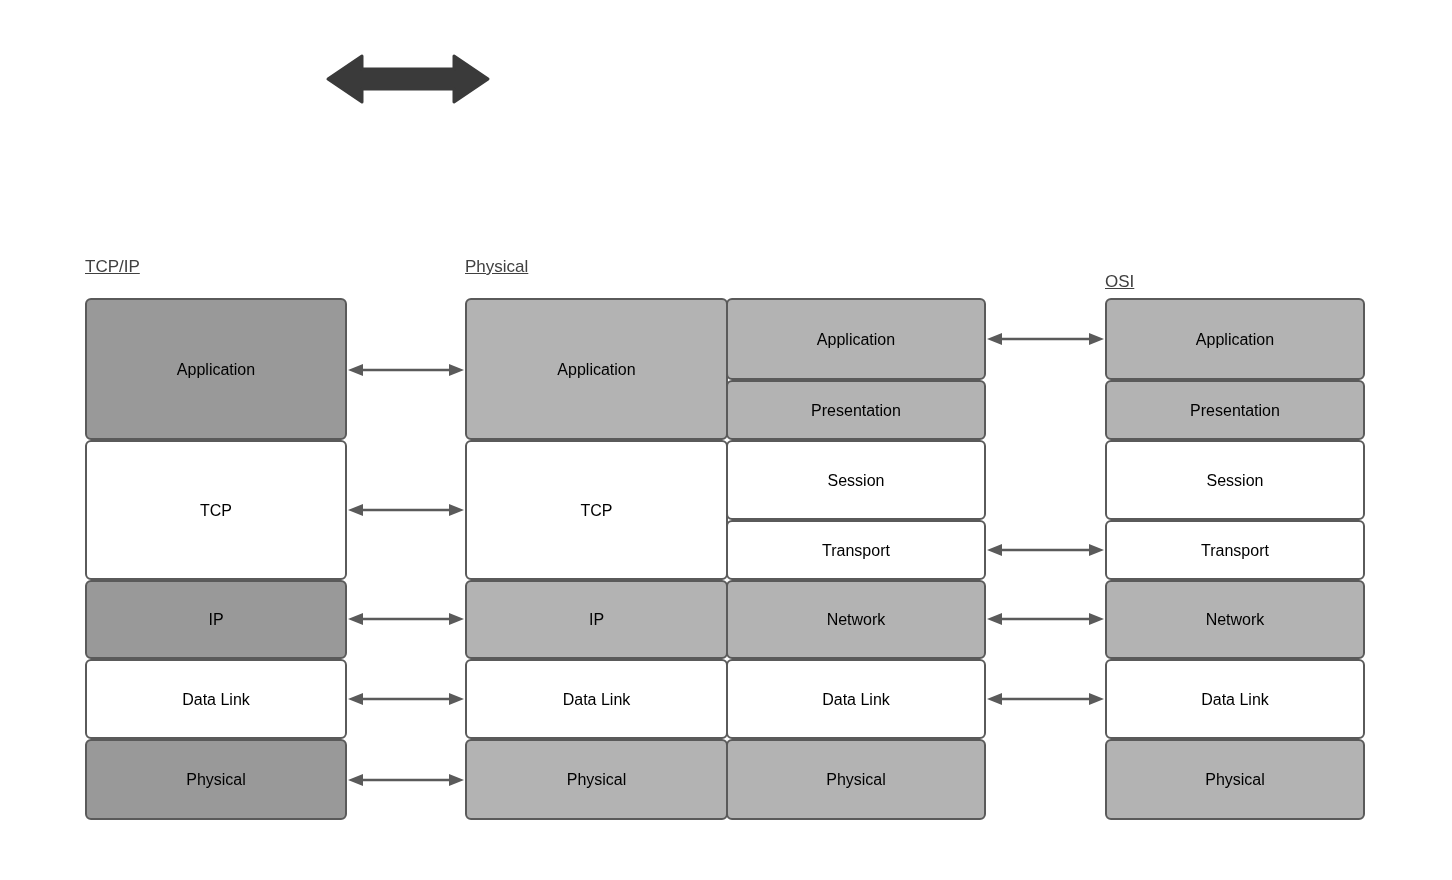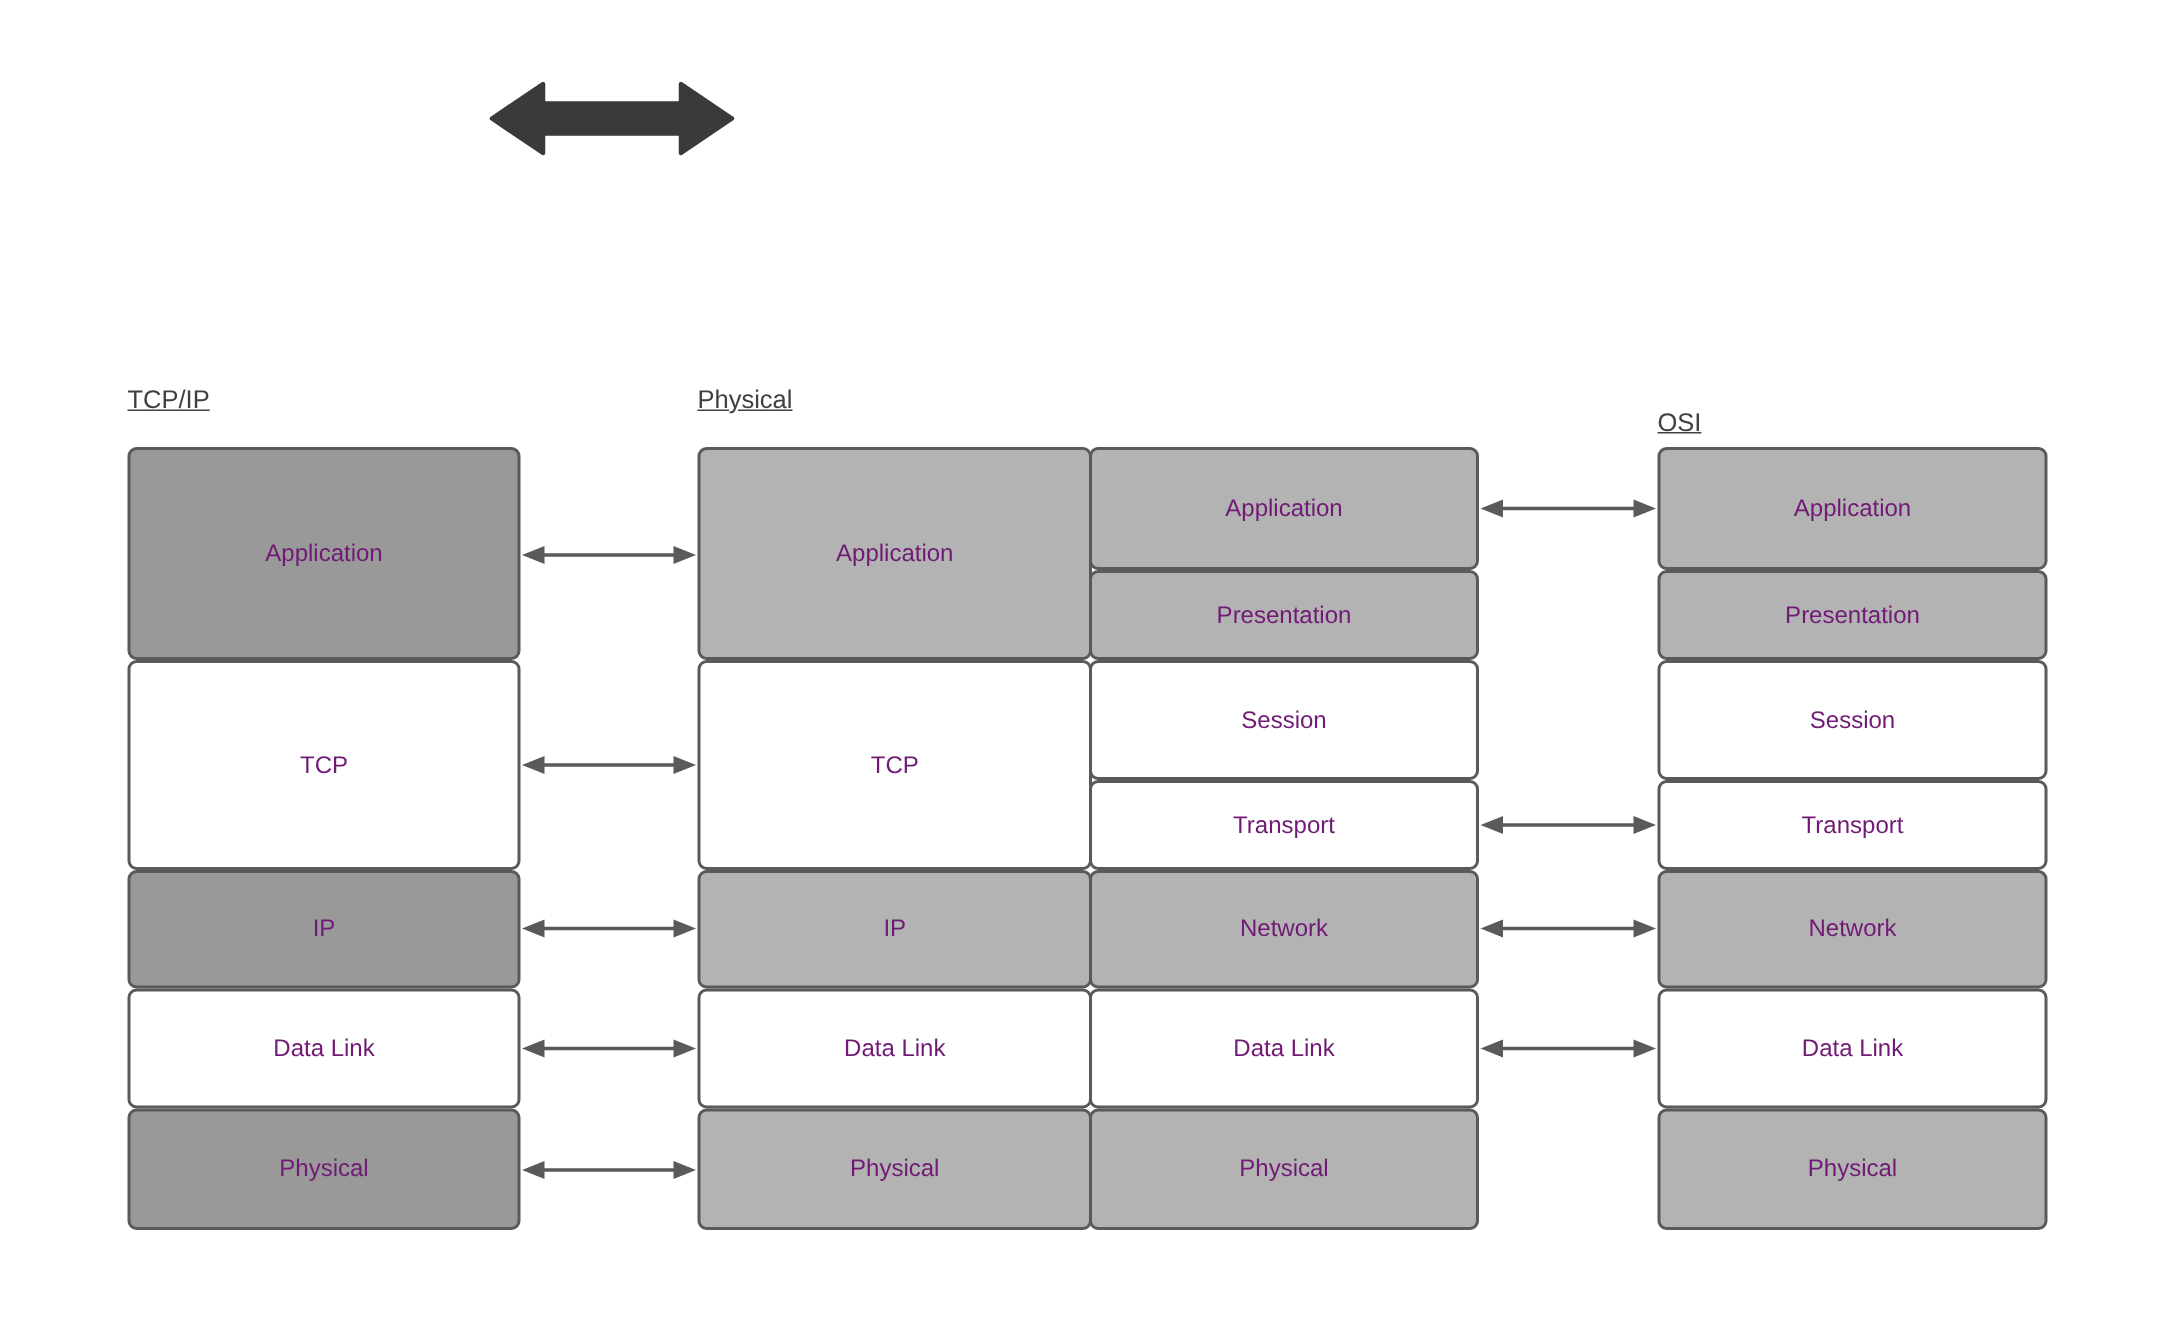--- a/index.html
+++ b/index.html
@@ -14,21 +14,21 @@
   .col-title{
     position:absolute;font-size:17px;color:#404040;
     line-height:20px;white-space:nowrap;text-decoration:underline;
   }
 
   
   .box{
     position:absolute;box-sizing:border-box;
     border:2px solid #5a5a5a;border-radius:6px;
     display:flex;align-items:center;justify-content:center;
-    font-size:16px;color:#701a75;line-height:19px;
+    font-size:16px;color:#000000;line-height:19px;
     background:#ffffff;white-space:nowrap;
   }
   .box.gray-dark{background:#999999;}
   .box.gray-light{background:#b3b3b3;}
   .box.white{background:#ffffff;}
 
   
   .conn{position:absolute;}
   .big-arrow{position:absolute;}
   .lbl{pointer-events:none;}

